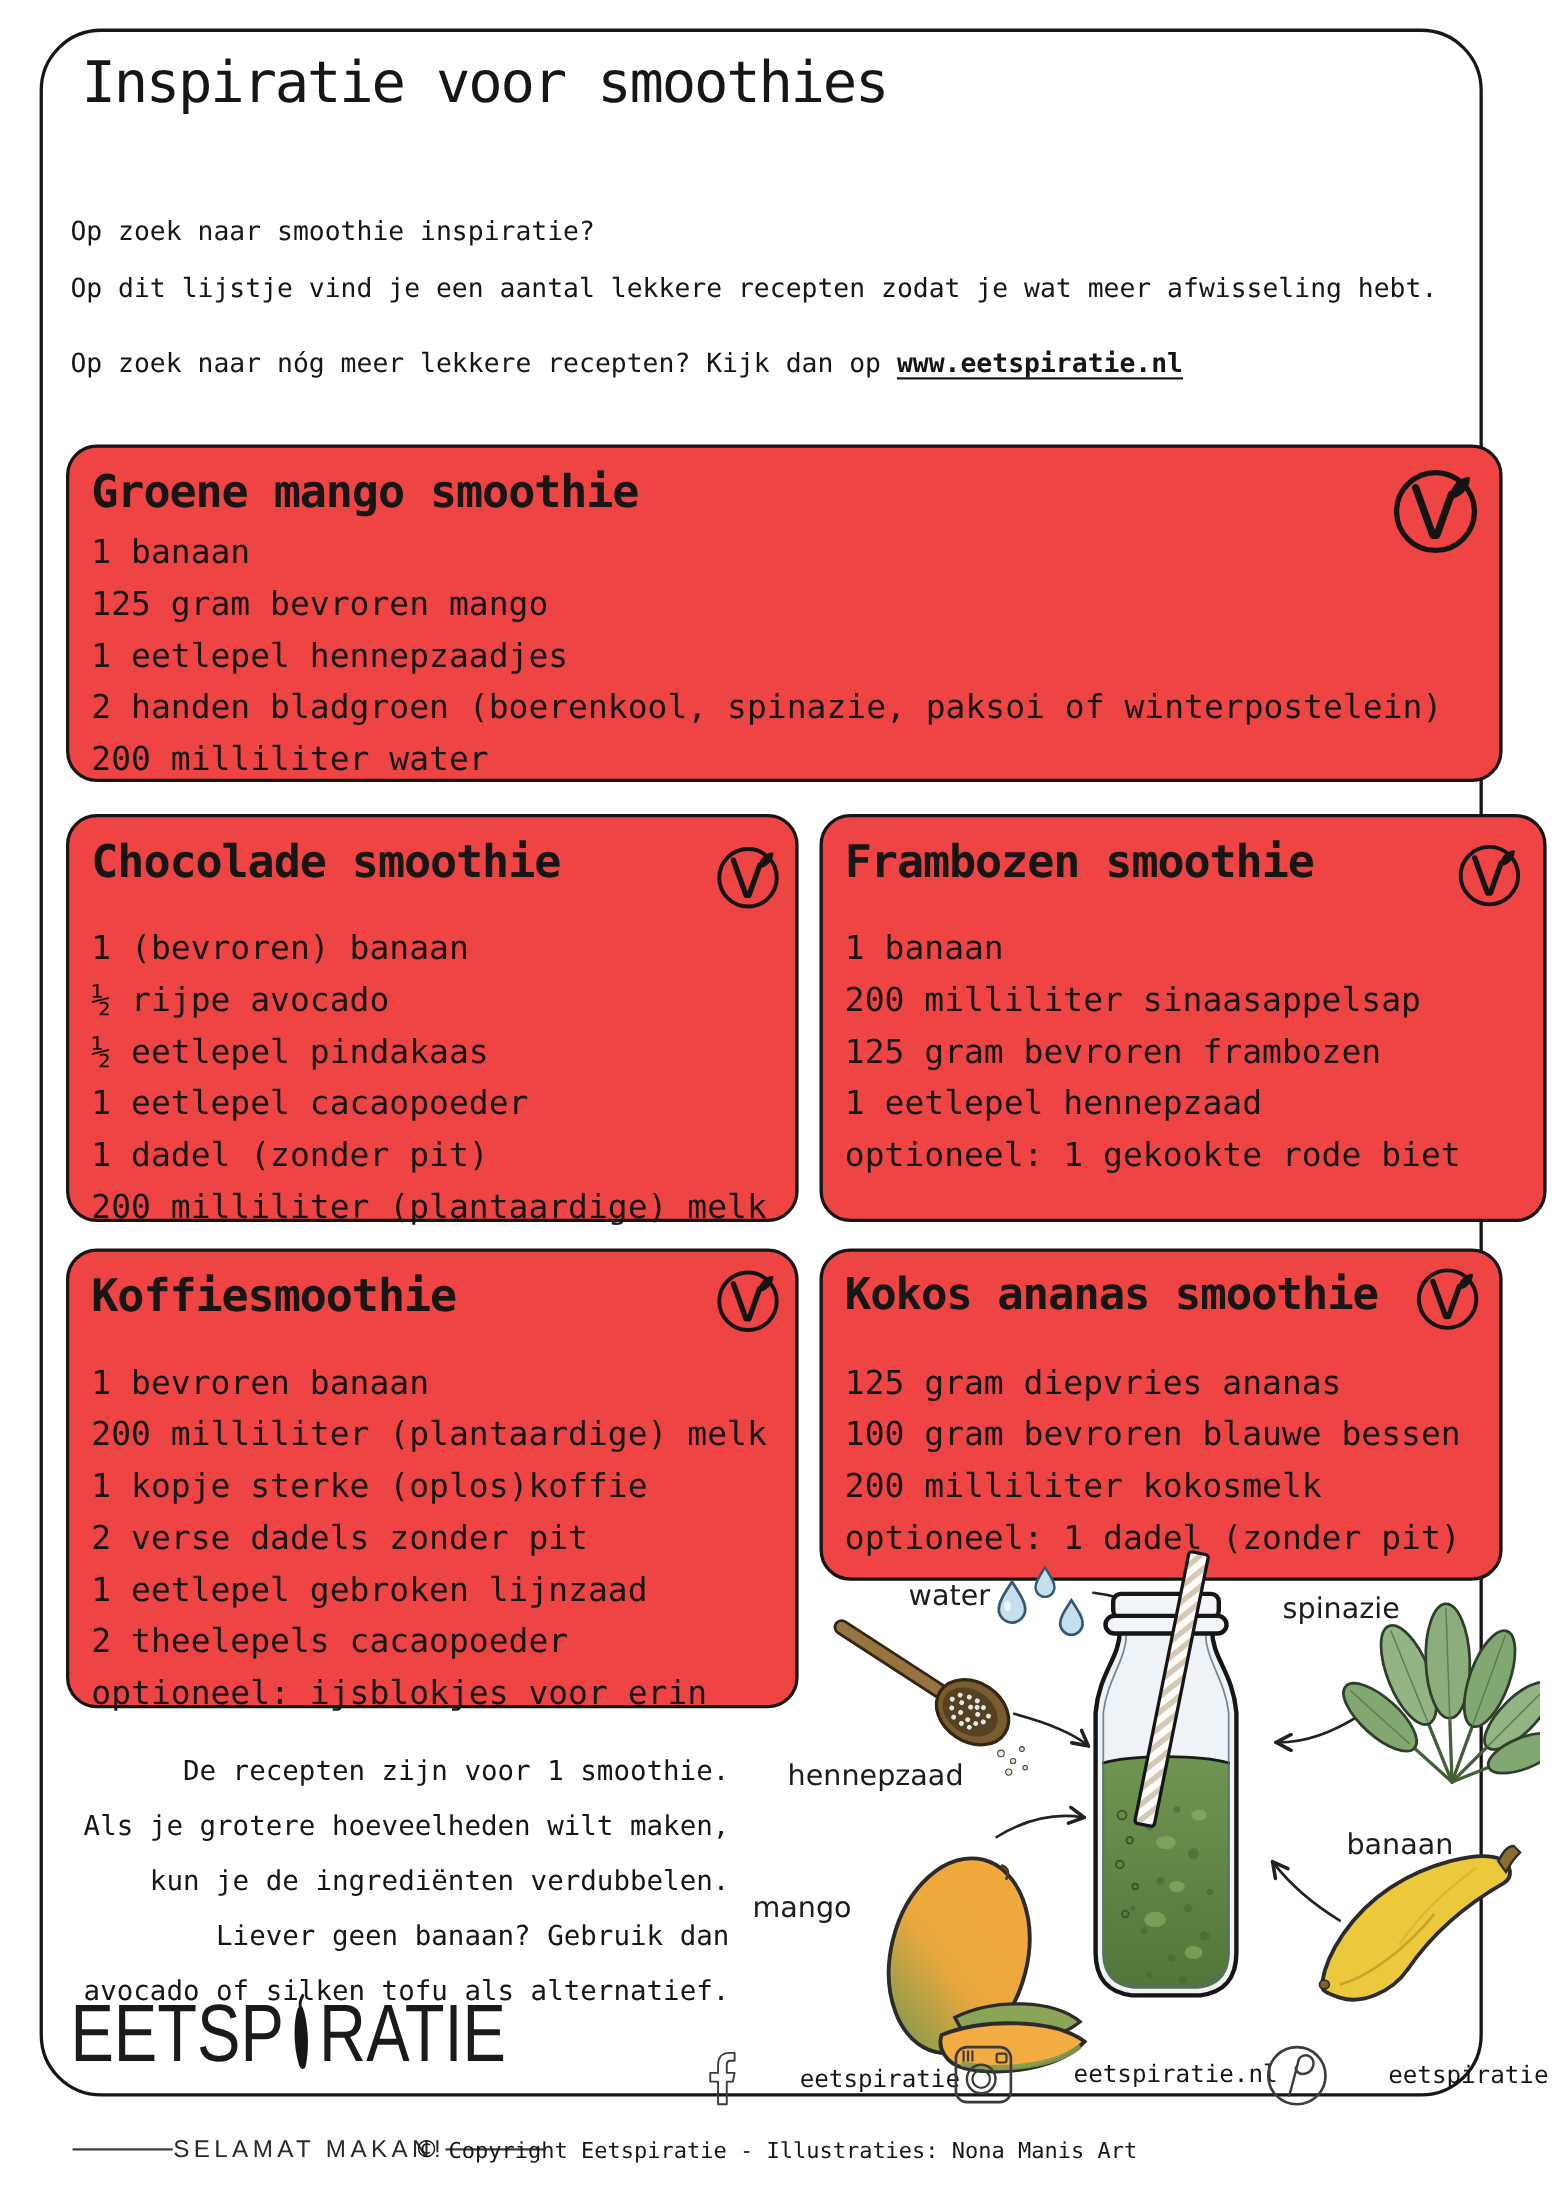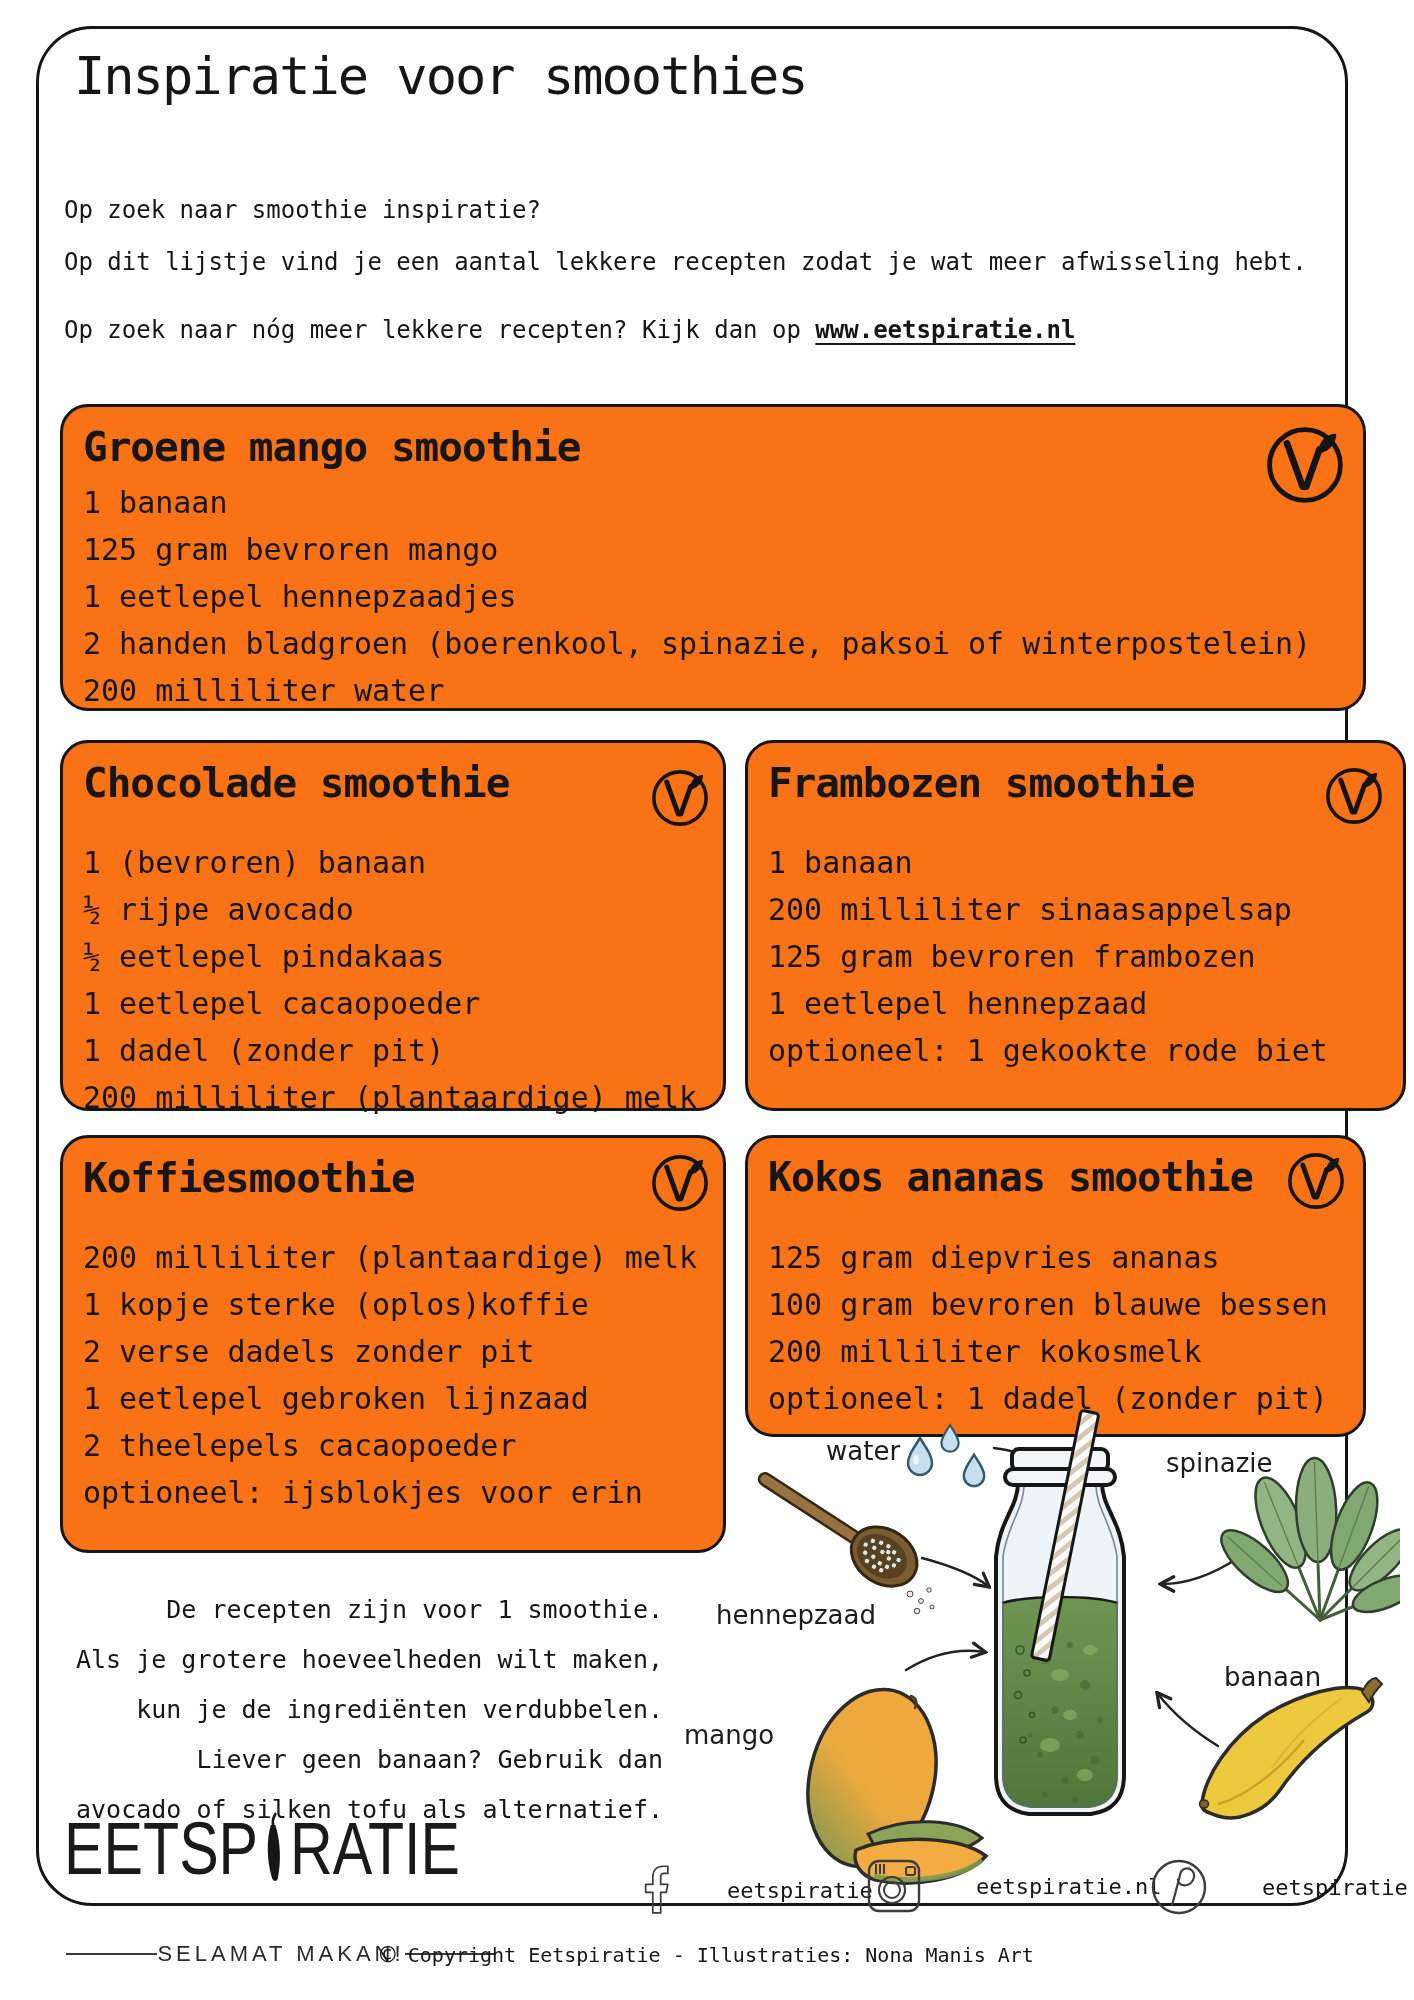--- a/index.html
+++ b/index.html
@@ -5,21 +5,21 @@
   html,body{margin:0;padding:0;background:#888;}
   .page{position:relative;width:1414px;height:2000px;background:#ffffff;overflow:hidden;
         font-family:"DejaVu Sans Mono","Liberation Mono",monospace;color:#161616;margin:0 auto;}
   .frame{position:absolute;left:36px;top:26px;width:1306px;height:1874px;
          border:3px solid #161616;border-radius:56px;}
   .doc-title{position:absolute;left:74px;top:46px;font-size:52px;font-weight:400;
              letter-spacing:-2px;white-space:nowrap;}
   .intro-line{position:absolute;left:64px;font-size:24px;white-space:nowrap;}
   .intro-1{top:196px;} .intro-2{top:248px;} .intro-3{top:316px;}
   .intro-link{text-decoration:underline;text-underline-offset:5px;text-decoration-thickness:2px;font-weight:700;}
-  .card{position:absolute;border:3px solid #161616;border-radius:28px;background:#f97316;}
+  .card{position:absolute;border:3px solid #161616;border-radius:28px;background:#ef4444;}
   .card-groene{left:60px;top:404px;width:1300px;height:301px;}
   .card-choc{left:60px;top:740px;width:660px;height:365px;}
   .card-fram{left:745px;top:740px;width:615px;height:365px;padding-left:40px;}
   .card-koffie{left:60px;top:1135px;width:660px;height:412px;}
   .card-kokos{left:745px;top:1135px;width:615px;height:296px;}
   .card-title{position:absolute;left:20px;top:16px;font-size:41px;font-weight:700;
               letter-spacing:-1px;white-space:nowrap;}
   .card-kokos .card-title{font-size:40px;}
   .ing{position:absolute;left:20px;font-size:30px;line-height:47px;white-space:nowrap;}
   .card-groene .ing{top:72px;} 
@@ -121,20 +121,21 @@
         <div>optioneel: 1 gekookte rode biet</div>
       </div>
   </div>
 
   <div class="card card-koffie">
     <div class="card-title">Koffiesmoothie</div>
     <svg class="vegan" viewBox="0 0 70 70">
         <use href="#vegan-def"></use>
       </svg>
     <div class="ing">
+        <div>1 bevroren banaan</div>
         <div>200 milliliter (plantaardige) melk</div>
         <div>1 kopje sterke (oplos)koffie</div>
         <div>2 verse dadels zonder pit</div>
         <div>1 eetlepel gebroken lijnzaad</div>
         <div>2 theelepels cacaopoeder</div>
         <div>optioneel: ijsblokjes voor erin</div>
       </div>
   </div>
 
   <div class="card card-kokos">

